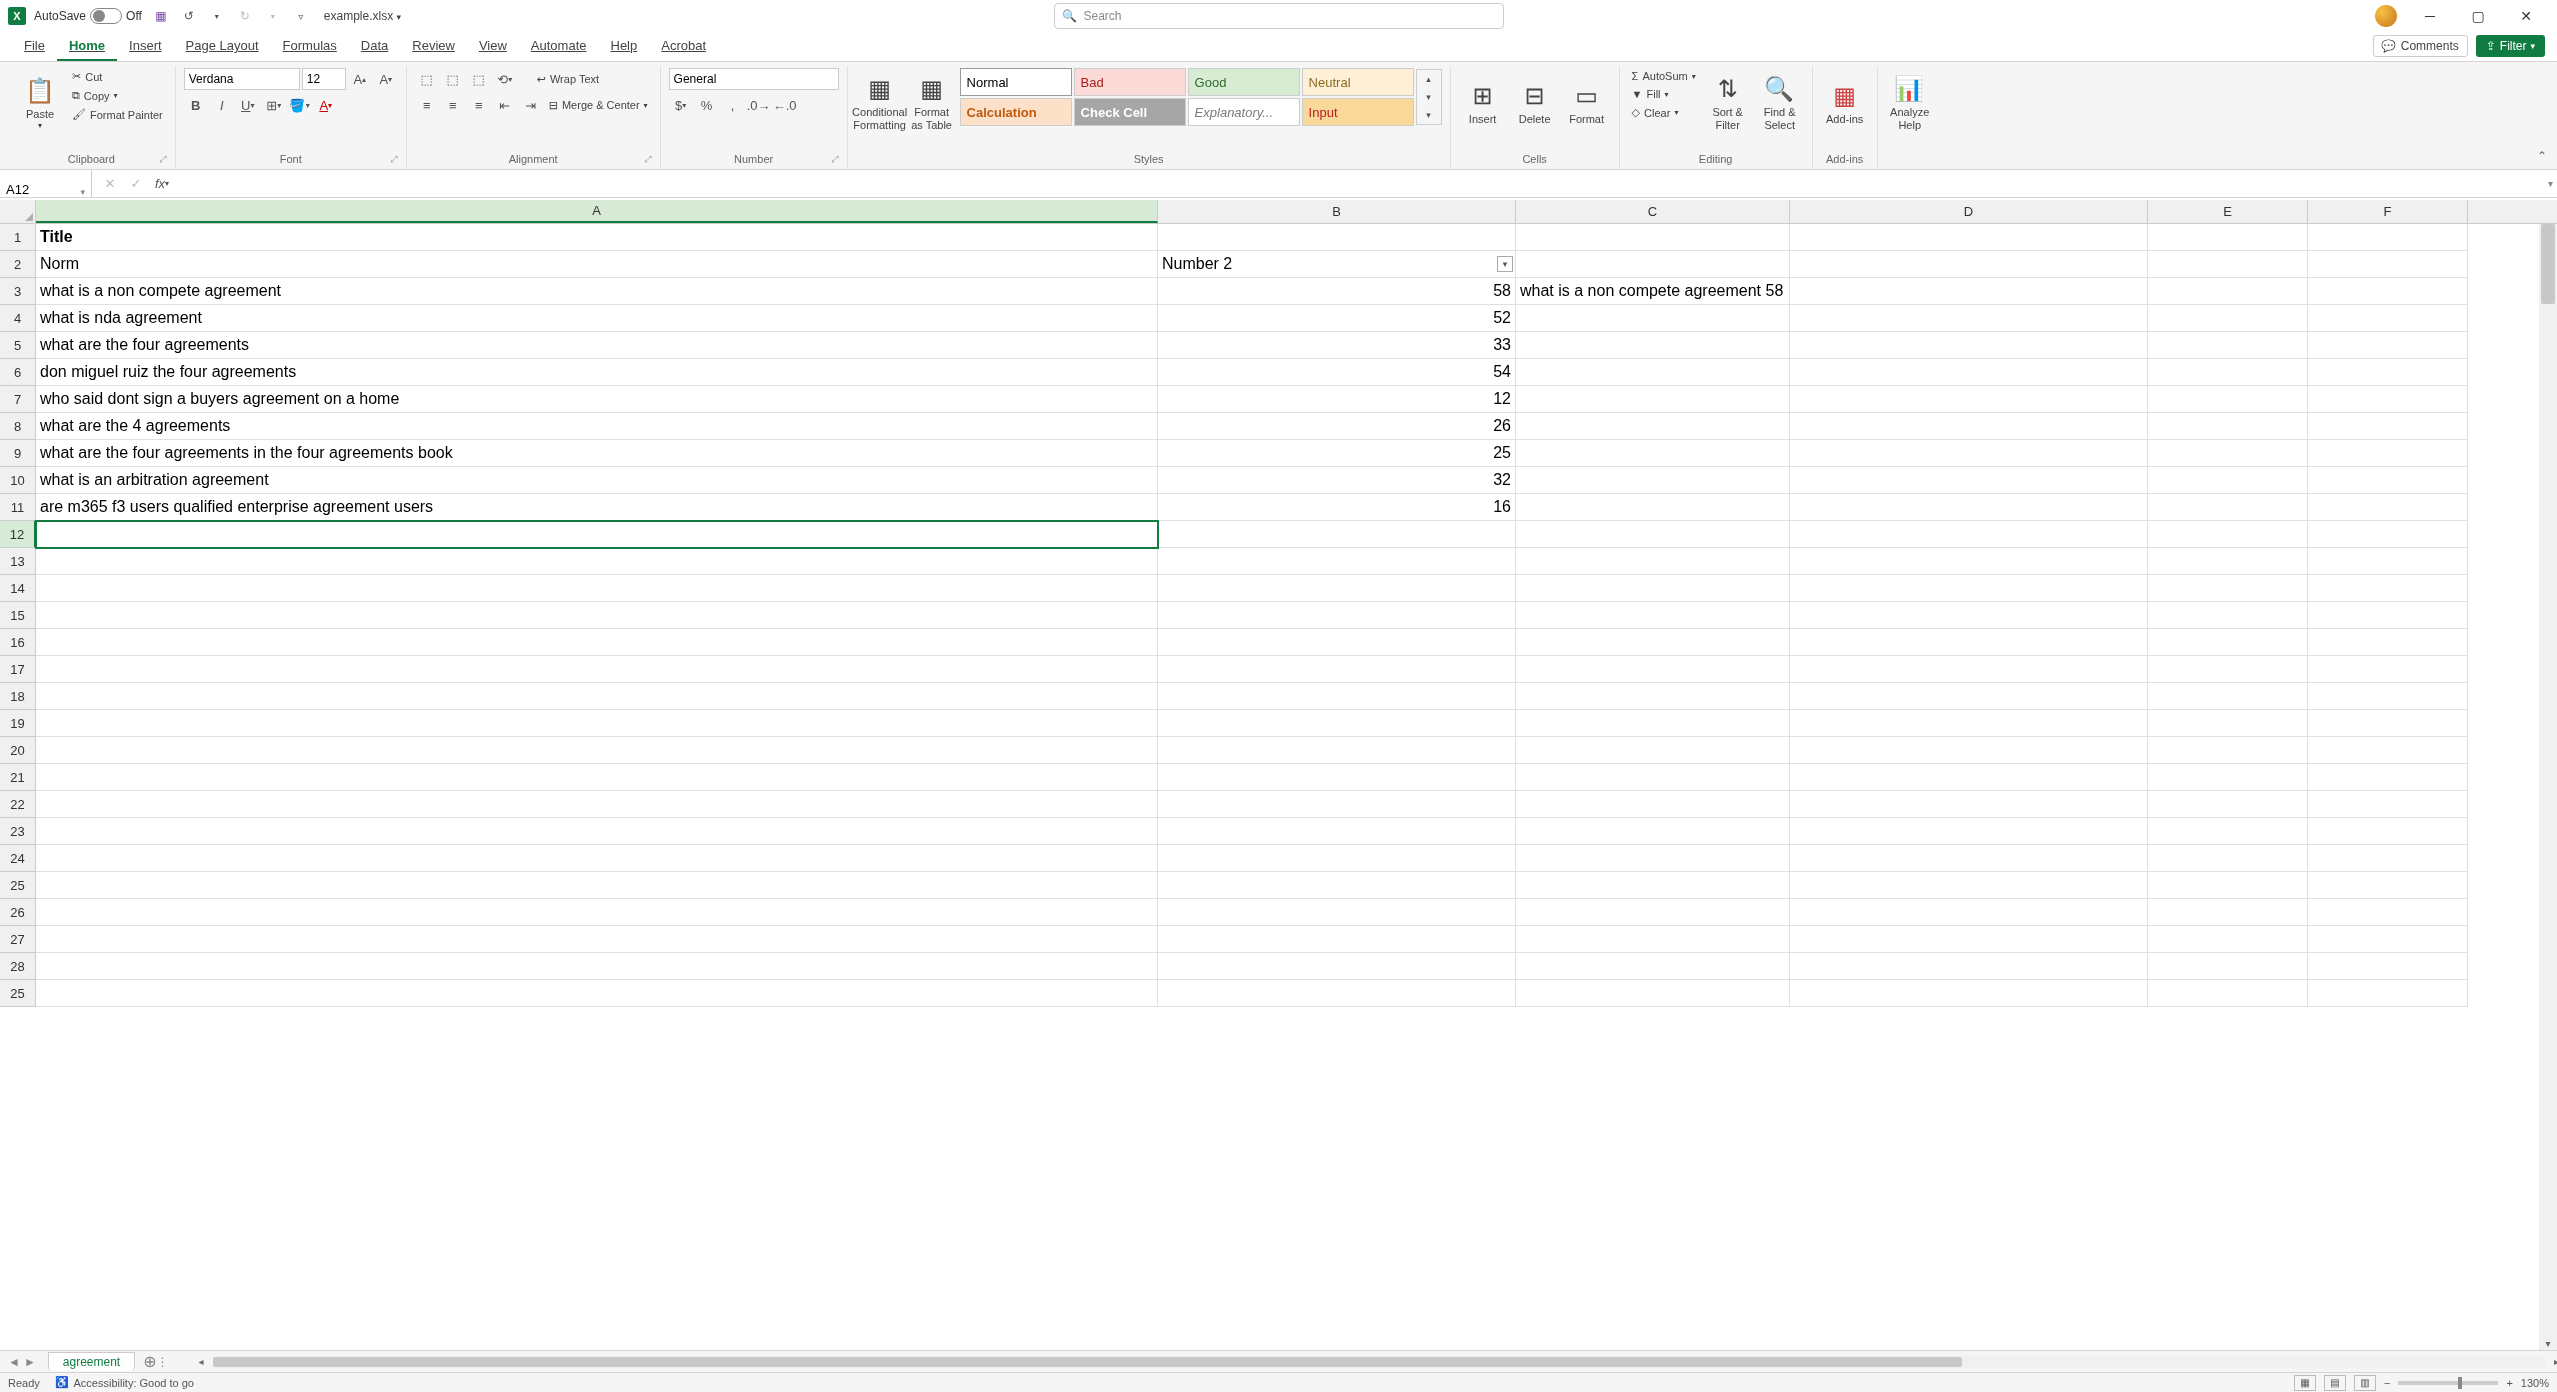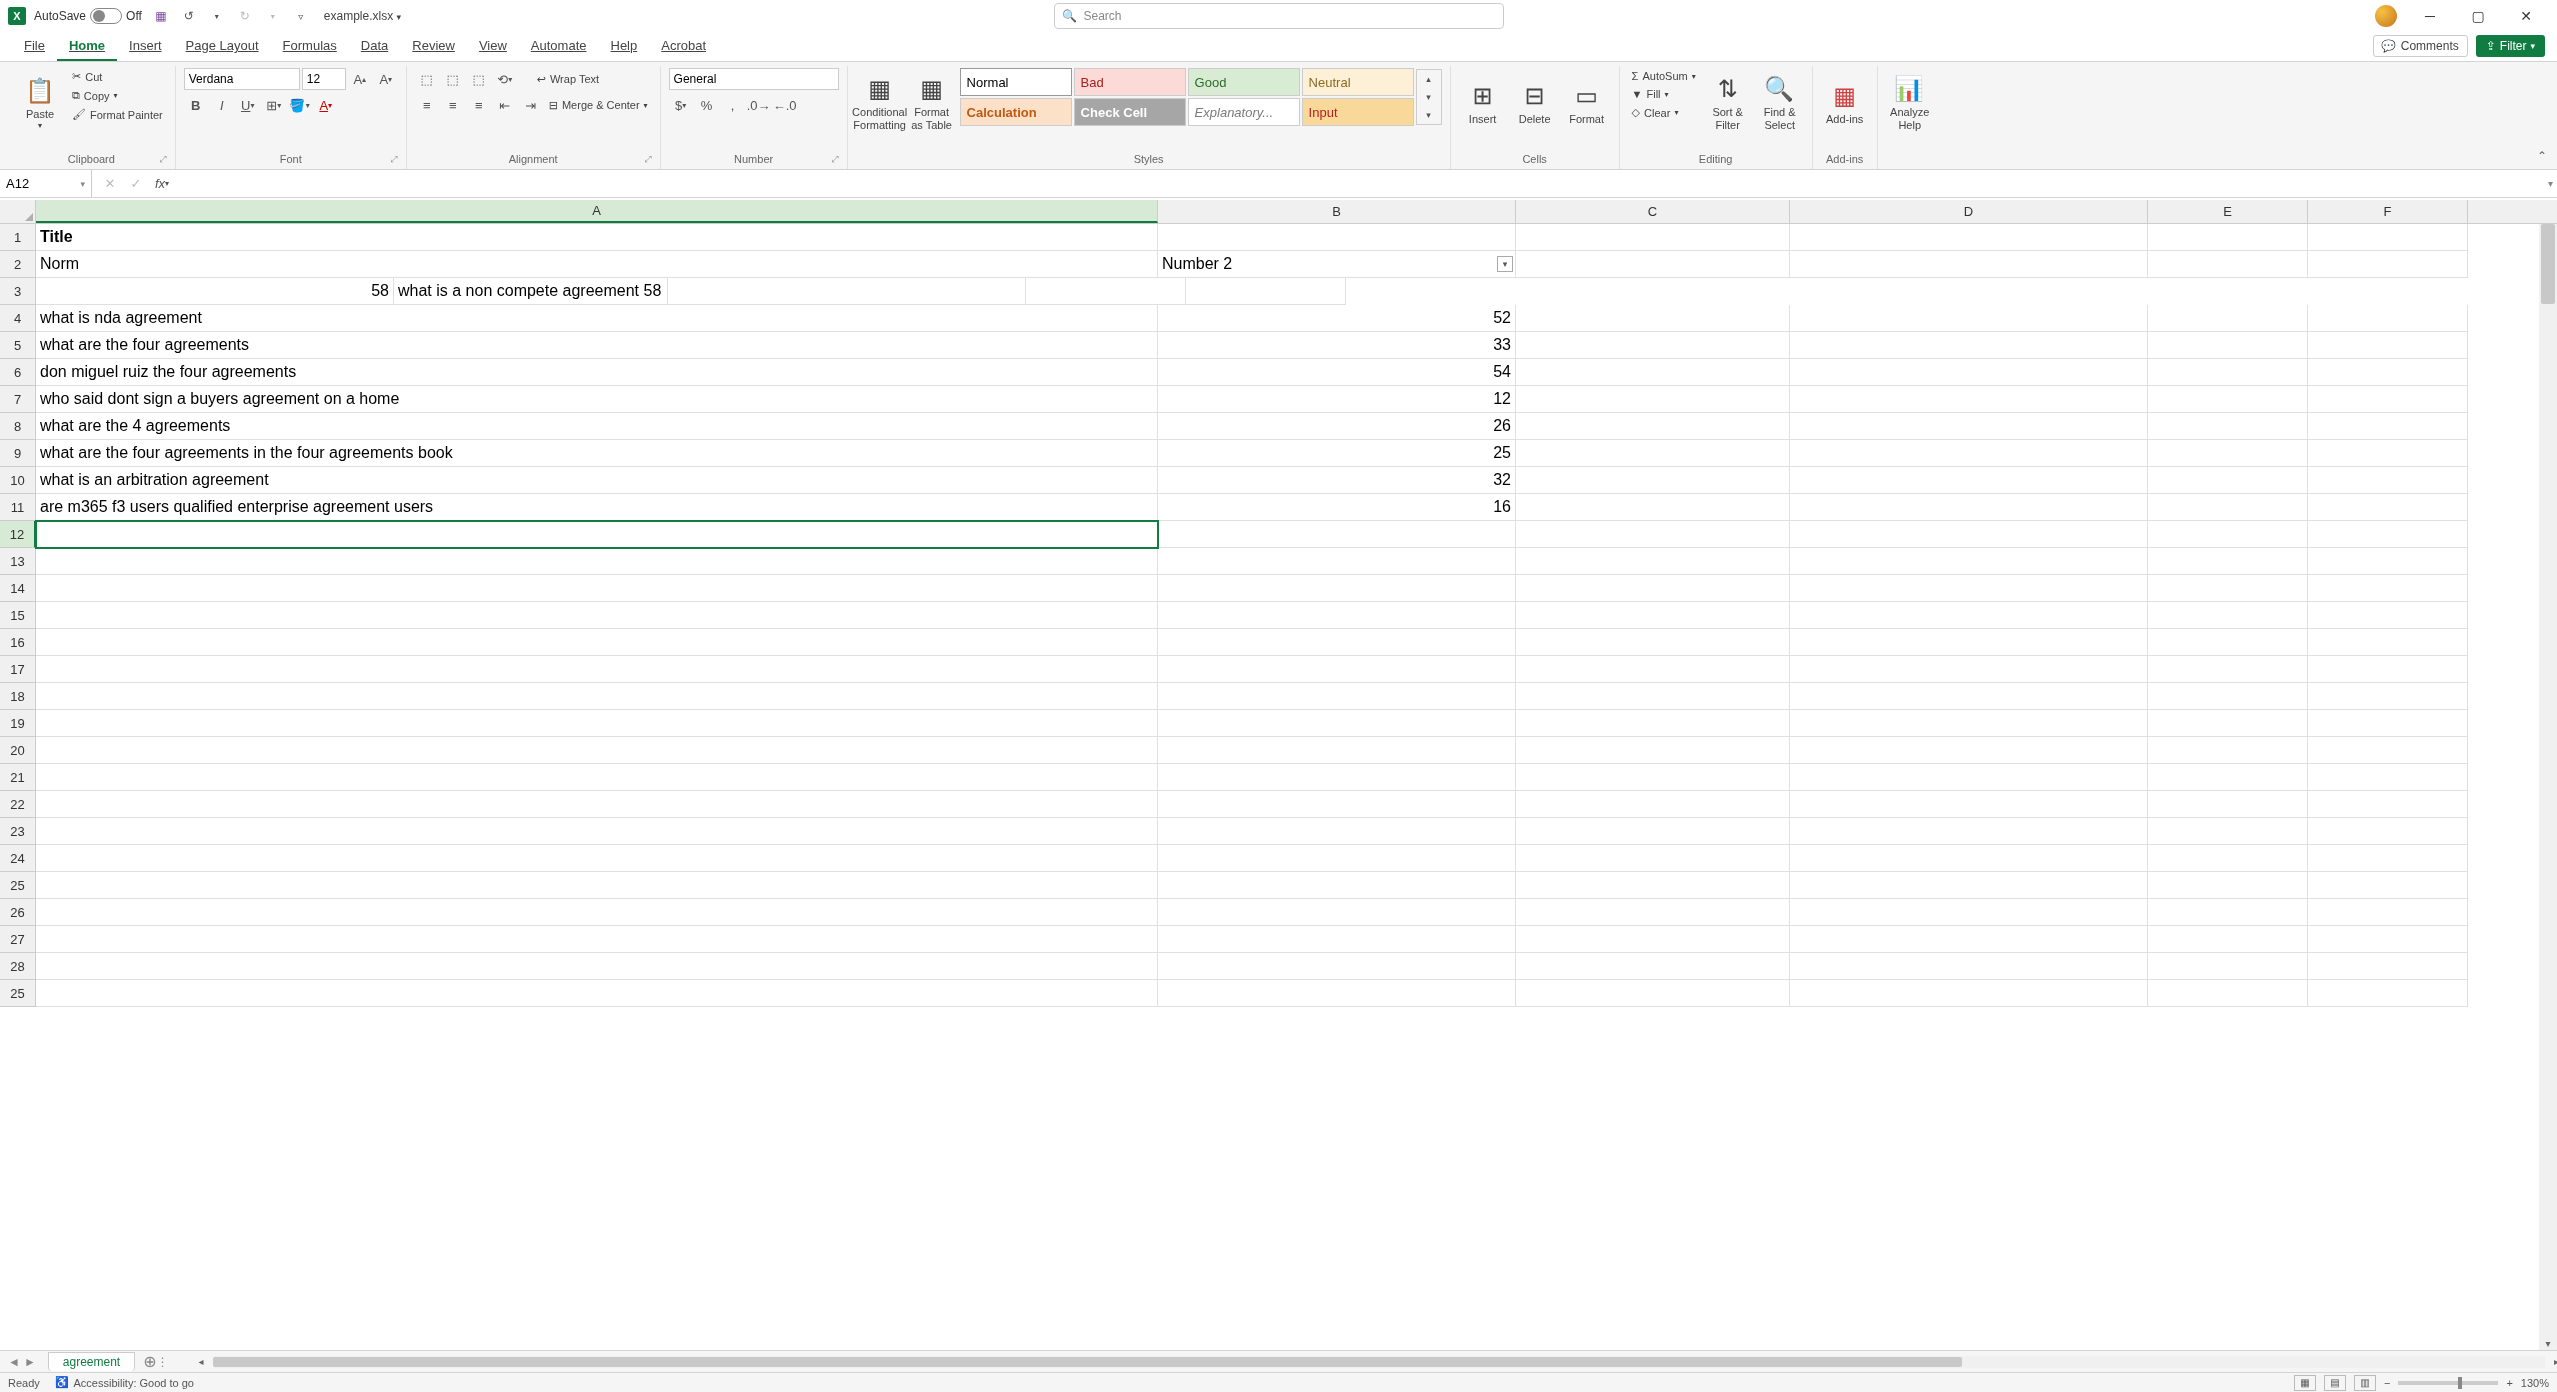--- a/index.html
+++ b/index.html
@@ -38,21 +38,21 @@
 .small-row { display: flex; flex-direction: column; gap: 2px; justify-content: center; }
 .small-btn { display: flex; align-items: center; gap: 4px; padding: 2px 4px; cursor: pointer; font-size: 11px; white-space: nowrap; }
 .icon-btn { width: 24px; height: 22px; display: flex; align-items: center; justify-content: center; cursor: pointer; font-size: 13px; color:#555; }
 .font-select { border: 1px solid #ccc; background: #fff; height: 22px; font-size: 12px; padding: 0 4px; }
 .style-gallery { display: grid; grid-template-columns: repeat(4, 112px); grid-template-rows: repeat(2, 28px); gap: 2px; }
 .style-cell { border: 1px solid #ccc; display: flex; align-items: center; padding: 0 6px; font-size: 13px; }
 .ribbon-collapse { position: absolute; right: 10px; bottom: 6px; font-size: 12px; color: #666; cursor: pointer; }
 
 
 .formula-bar { height: 28px; border-bottom: 1px solid #d4d4d4; display: flex; align-items: center; font-size: 13px; background:#fff; position:relative;}
-.name-box { width: 92px; border-right: 1px solid #ccc; padding: 0 6px; display:flex; align-items:center; justify-content:space-between; height:100%;}
+.name-box { width: 92px; border-right: 1px solid #ccc; padding: 0 6px; display:flex; align-items:flex-end; justify-content:space-between; height:100%;}
 .fb-icons { display: flex; align-items: center; gap: 2px; padding: 0 6px; color: #888; }
 .fb-input { flex: 1; padding: 0 6px; }
 .fb-expand { position:absolute; right:4px; color:#888; font-size:10px;}
 
 
 .grid-wrap { position: absolute; top: 200px; bottom: 40px; left: 0; right: 0; display: flex; flex-direction: column; }
 .col-headers { display: flex; height: 24px; background: #f0f0f0; border-bottom: 1px solid #ccc; font-size: 13px; color: #333; }
 .corner { width: 36px; border-right: 1px solid #ccc; background: #f0f0f0; position:relative;}
 .corner::after{content:"";position:absolute;right:2px;bottom:2px;width:0;height:0;border-left:8px solid transparent;border-bottom:8px solid #b0b0b0;}
 .col-h { border-right: 1px solid #ccc; display: flex; align-items: center; justify-content: center; background: #f0f0f0; }
@@ -382,20 +382,21 @@
         <div class="row-h">2</div>
         <div class="cell" style="width: 1122px;">Norm</div>
         <div class="cell" style="width: 358px;">Number 2<div class="filter-btn">▾</div></div>
         <div class="cell" style="width: 274px;"></div>
         <div class="cell" style="width: 358px;"></div>
         <div class="cell" style="width: 160px;"></div>
         <div class="cell" style="width: 160px;"></div>
       </div>
       <div class="row">
         <div class="row-h">3</div>
+        <div class="cell" style="width: 1122px;">what is a non compete agreement</div>
         <div class="cell num" style="width: 358px;">58</div>
         <div class="cell" style="width: 274px;">what is a non compete agreement 58</div>
         <div class="cell" style="width: 358px;"></div>
         <div class="cell" style="width: 160px;"></div>
         <div class="cell" style="width: 160px;"></div>
       </div>
       <div class="row">
         <div class="row-h">4</div>
         <div class="cell" style="width: 1122px;">what is nda agreement</div>
         <div class="cell num" style="width: 358px;">52</div>

